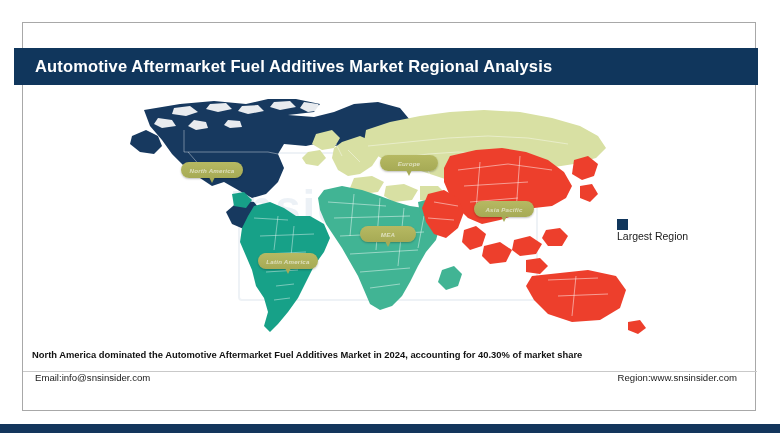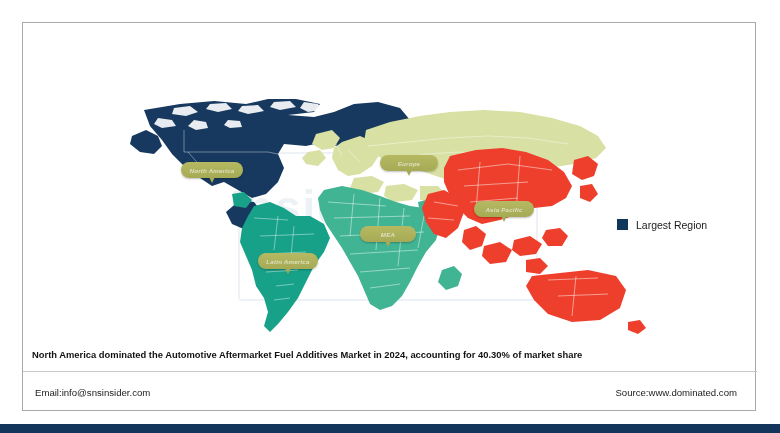--- a/index.html
+++ b/index.html
@@ -93,21 +93,21 @@
     width:0;height:0;
     border-left:3.5px solid transparent;
     border-right:3.5px solid transparent;
     border-top:6px solid #a6aa55;
   }
 
   
   .legend{
     position:absolute;left:617px;top:219px;
     z-index:6;
-    display:flex;align-items:flex-start;gap:8px;
+    display:flex;align-items:flex-start;flex-direction:column;
   }
   .legend-swatch{
     width:11px;height:11px;background:#10365c;display:block;
   }
   .legend-label{
     font-size:10.5px;color:#1a1a1a;white-space:nowrap;
   }
 
   
   .caption{
@@ -119,39 +119,42 @@
 
   
   .footer-sep{
     position:absolute;left:23px;top:371px;width:734px;height:1px;
     background:#c9c9c9;z-index:4;
   }
   .footer{
     position:absolute;left:23px;top:372px;
     width:734px;height:39px;
     z-index:4;
-    display:flex;align-items:flex-end;justify-content:space-between;
+    display:flex;align-items:flex-start;justify-content:space-between;
     box-sizing:border-box;
     padding:0 20px 13px 12px;
   }
   .footer-text{font-size:9.6px;color:#1a1a1a;white-space:nowrap;}
 
   
   .bottom-strip{
     position:absolute;left:0;top:424px;width:780px;height:9px;
     background:#13355c;z-index:8;
   }
 </style>
 </head>
 <body>
 
 <div id="root">
 
   <div class="frame-box"></div>
 
+  <div class="title-band">
+    <div class="title-text">Automotive Aftermarket Fuel Additives Market Regional Analysis</div>
+  </div>
 
   <div class="wm-box"></div>
   <div class="watermark">Insider</div>
 
   <div class="map-stage">
     <svg class="map-svg" width="520" height="245" viewBox="0 0 520 245">
       <g>
         <path fill="#17395f" d="M16 20 L52 14 L86 11 L118 14 L140 9 L168 9 L192 14 L186 22 L160 25 L186 27 L206 22 L226 14 L250 12 L272 18 L282 30 L272 44 L246 54 L214 58 L196 52 L178 56 L156 54 L150 64 L156 78 L150 92 L138 104 L124 108 L110 100 L96 92 L84 96 L72 88 L58 78 L44 64 L34 50 L22 36 Z"></path>
         <path fill="#17395f" d="M4 46 L18 40 L30 46 L34 56 L26 64 L12 62 L2 54 Z"></path>
         <path fill="#17395f" d="M112 110 L126 112 L134 122 L130 134 L118 140 L104 134 L98 122 Z"></path>
@@ -224,17 +227,17 @@
   <div class="legend">
     <span class="legend-swatch"></span>
     <span class="legend-label">Largest Region</span>
   </div>
 
   <div class="caption">North America dominated the Automotive Aftermarket Fuel Additives Market in 2024, accounting for 40.30% of market share</div>
 
   <div class="footer-sep"></div>
   <div class="footer">
     <span class="footer-text">Email:info@snsinsider.com</span>
-    <span class="footer-text">Source:www.dominated.com</span>
+    <span class="footer-text">Region:www.snsinsider.com</span>
   </div>
 
   <div class="bottom-strip"></div>
 </div>
 
 </body></html>

